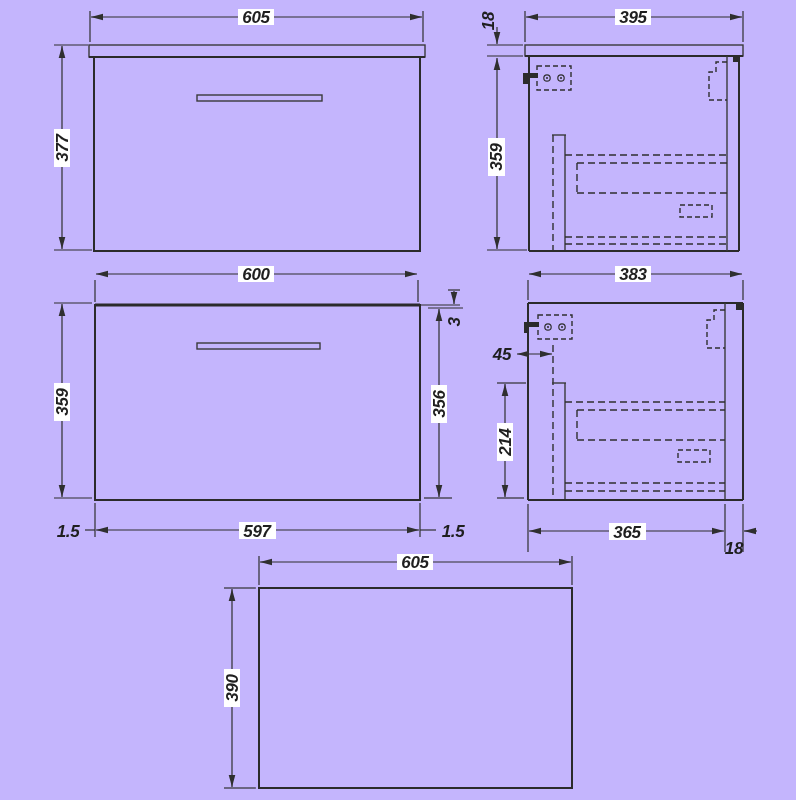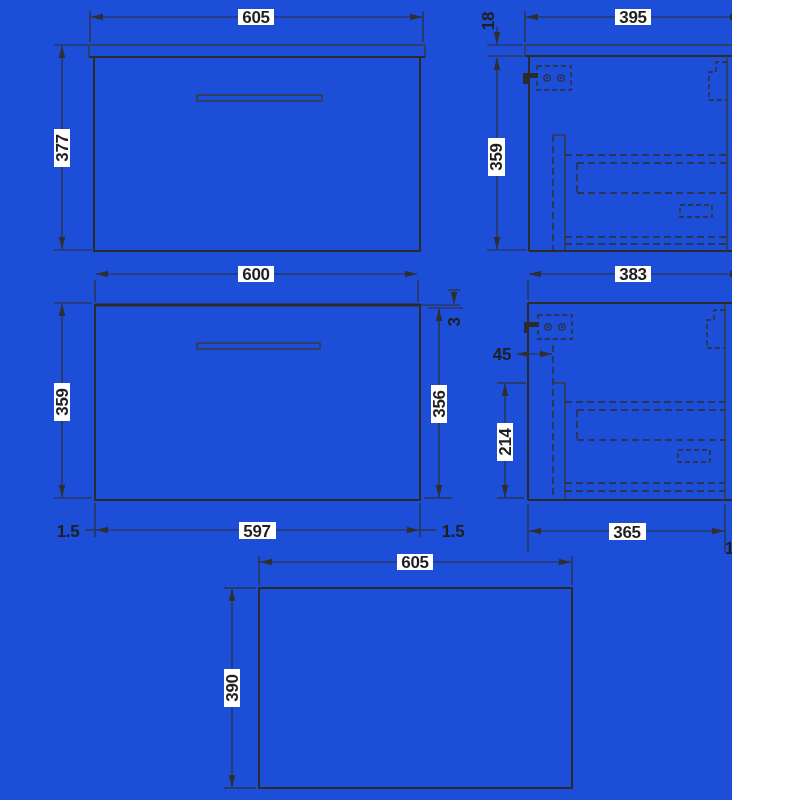--- a/index.html
+++ b/index.html
@@ -1,16 +1,16 @@
 <!DOCTYPE html>
 <html><head>
 <meta charset="utf-8">
 <style>
   html,body{margin:0;padding:0;background:#ffffff;}
-  .canvas{position:relative;width:732px;height:800px;background:#1d4ed8;overflow:hidden;}
+  .canvas{position:relative;width:796px;height:800px;background:#c4b5fd;overflow:hidden;font-style:italic;}
   svg{display:block;}
   text{
     font-family:"Liberation Sans","DejaVu Sans",sans-serif;
     font-weight:700;
     font-size:17px;
     fill:#1f1f1f;
     letter-spacing:-0.3px;
   }
   .obj{stroke:#2b2b2b;stroke-width:2;fill:none;}
   .obj-thick{stroke:#2b2b2b;stroke-width:3;fill:none;}

